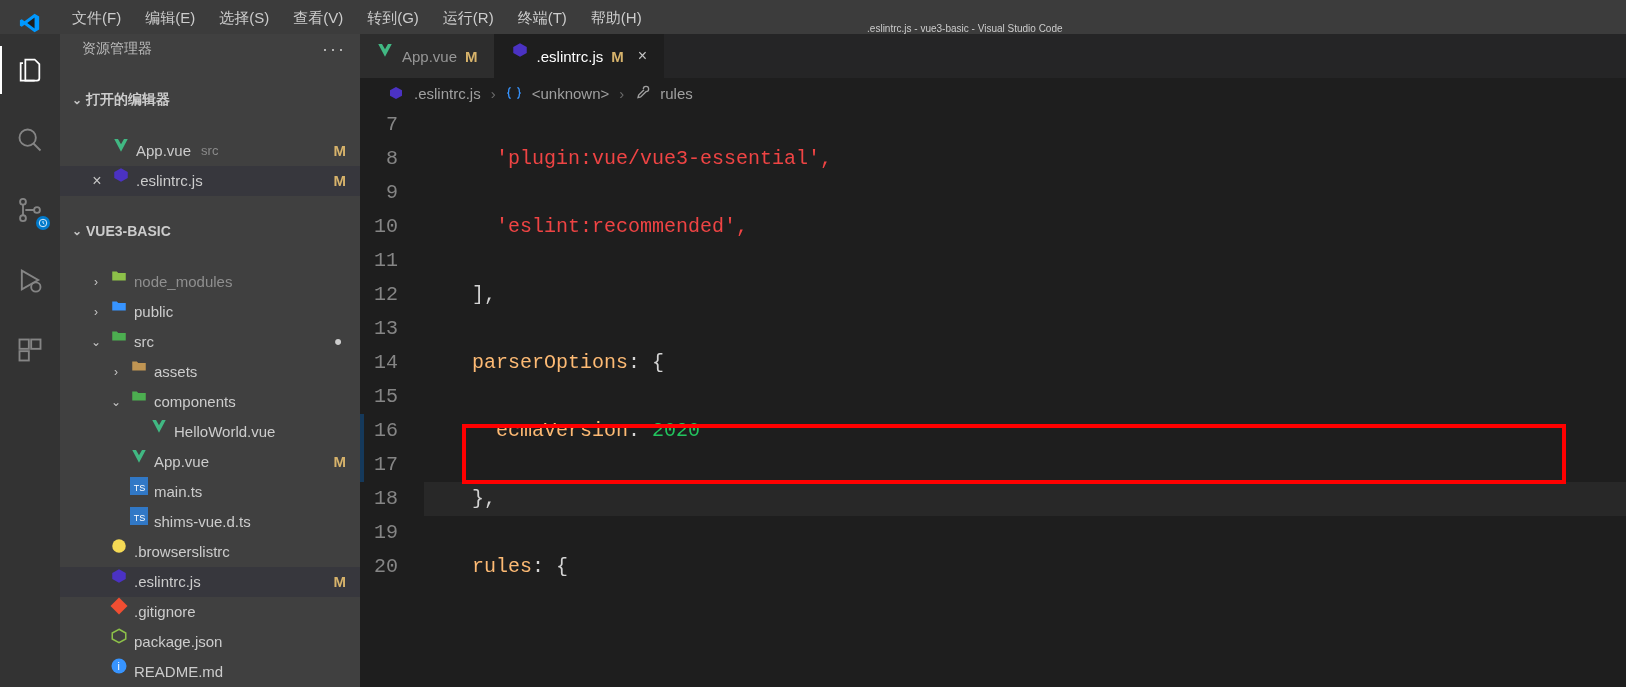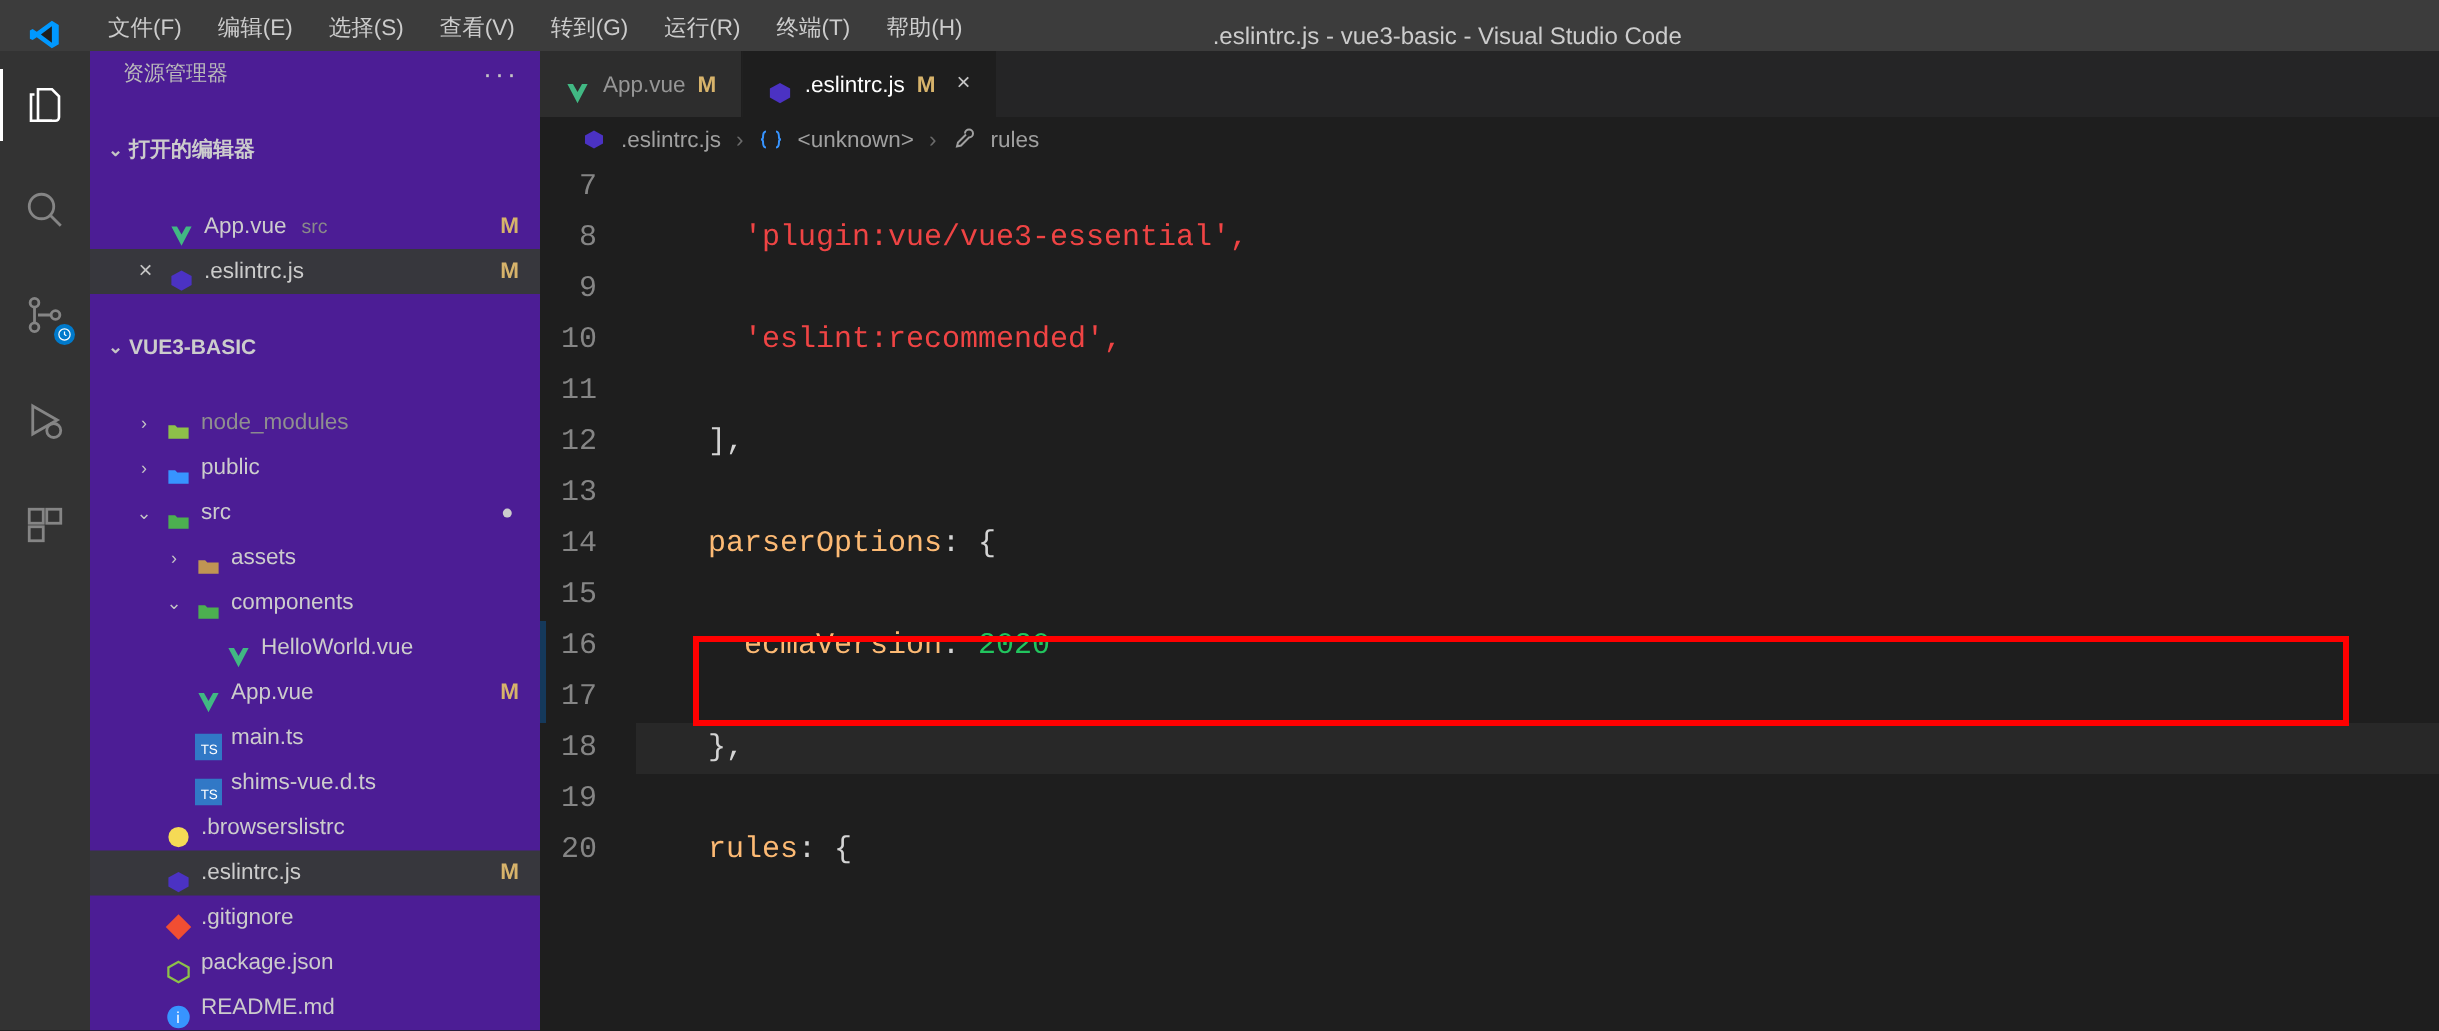--- a/index.html
+++ b/index.html
@@ -27,21 +27,21 @@
   display: flex;
   align-items: center;
   justify-content: center;
 }
 .titlebar .logo svg { width: 22px; height: 22px; }
 .titlebar .menu { display: flex; gap: 0; }
 .titlebar .menu-item { padding: 6px 12px; cursor: default; }
 .titlebar .title {
   flex: 1;
   text-align: center;
-  font-size: 16px;
+  font-size: 10px;
   color: #cccccc;
   padding-right: 350px;
 }
 
 
 .main {
   display: flex;
   height: calc(100% - 34px);
 }
 
@@ -85,21 +85,21 @@
   height: 14px;
   border-radius: 50%;
   background: #007acc;
   display:flex;align-items:center;justify-content:center;
 }
 .activity-badge svg{width:10px;height:10px;fill:#fff;}
 
 
 .sidebar {
   width: 300px;
-  background: #4c1d95;
+  background: #404040;
   color: #cccccc;
   display: flex;
   flex-direction: column;
   gap: 26px;
 }
 .sidebar-header {
   height: 44px;
   display: flex;
   align-items: center;
   justify-content: space-between;
@@ -125,21 +125,21 @@
   align-items: center;
   padding-left: 28px;
   font-size: 15px;
   gap: 6px;
 }
 .open-editors .editor-item.active { background:#37373d; }
 .editor-item .status-slot { width:18px; text-align:center; color:#c5c5c5; font-size:16px;}
 .editor-item .name { flex:0 0 auto; }
 .editor-item .dir { color:#8a8a8a; font-size:13px; margin-left:4px;}
 .editor-item .mod { margin-left:auto; padding-right:14px; color:#d7b36b; font-weight:600;}
-.file-icon { width:18px; height:30px; display:inline-flex; align-items:flex-end; justify-content:center; }
+.file-icon { width:18px; height:30px; display:inline-flex; align-items:flex-start; justify-content:center; }
 
 .explorer-tree { font-size:15px; }
 .tree-row {
   height: 30px;
   display:flex;
   align-items:center;
   gap:6px;
   cursor:default;
 }
 .tree-row.selected { background:#37373d; }

